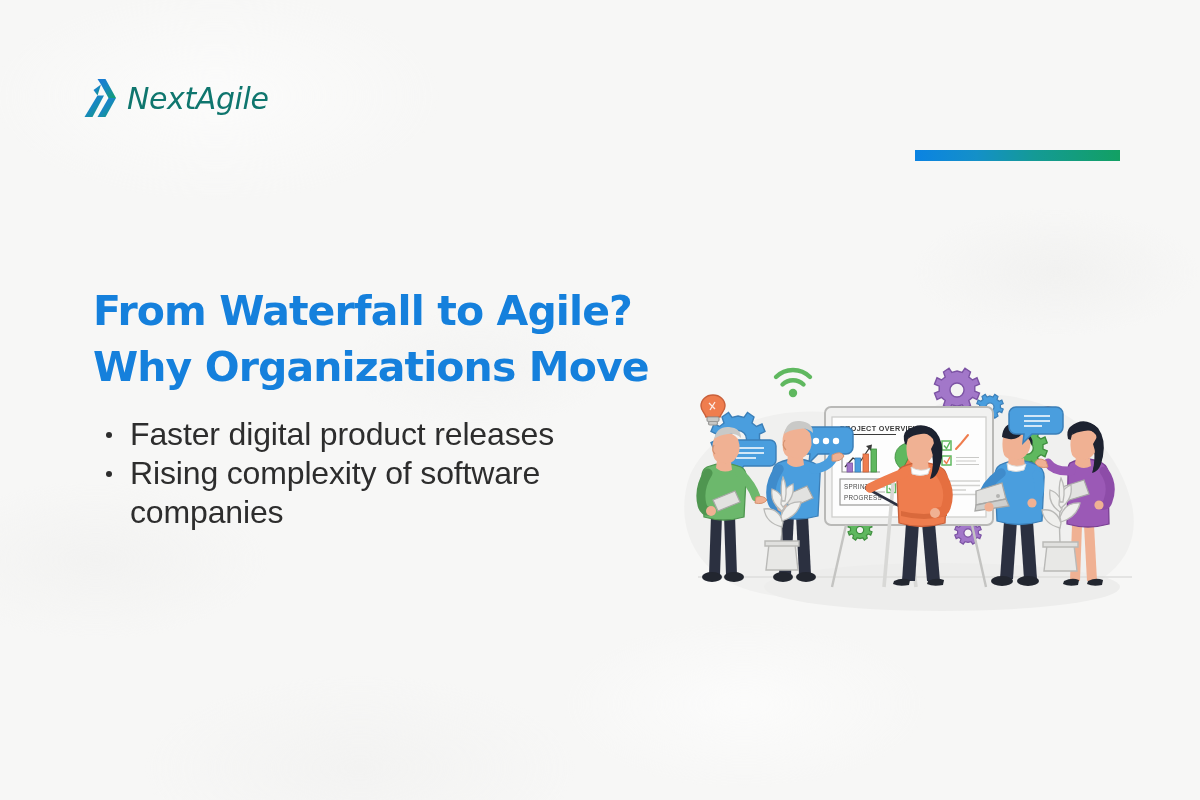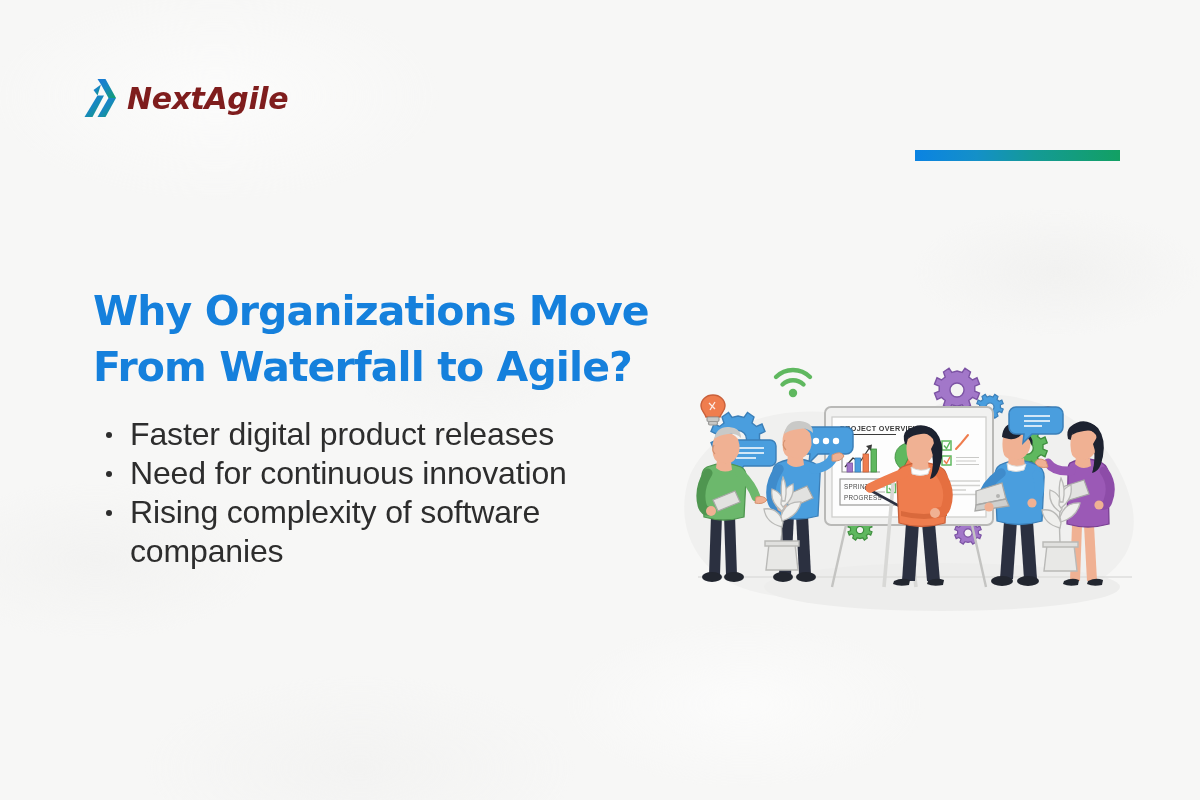--- a/index.html
+++ b/index.html
@@ -46,23 +46,23 @@
     top: 78px;
     display: flex;
     align-items: center;
     gap: 9px;
   }
   .logo-mark { width: 38px; height: 40px; display: block; flex: none; }
   .logo-word {
     font-family: "DejaVu Sans", sans-serif;
     font-style: italic;
     font-size: 30px;
-    font-weight: 700;
+    font-weight: 400;
     letter-spacing: -.4px;
-    color: #7f1d1d;
+    color: #0f766e;
     white-space: nowrap;
   }
 
   
   .accent-bar {
     position: absolute;
     left: 915px;
     top: 150px;
     width: 205px;
     height: 11px;
@@ -141,27 +141,26 @@
     <path d="M28.5 20 L36 20 L25.5 39 L17.5 39 Z" fill="url(#lgLogo)"></path>
     <path d="M17.5 17.5 L24 17.5 L12.5 39 L4.5 39 Z" fill="url(#lgLogo)"></path>
     <path d="M21 6.5 L17.5 17.5 L13.5 12 Z" fill="url(#lgLogo)"></path>
   </svg>
   <span class="logo-word">NextAgile</span>
 </div>
 
 <div class="accent-bar"></div>
 
 <h1 class="headline">
+  <span class="ln">From Waterfall to Agile?</span>
   <span class="ln">Why Organizations Move</span>
-  <span class="ln">From Waterfall to Agile?</span>
 </h1>
 
 <ul class="bullets">
   <li>Faster digital product releases</li>
-  <li>Need for continuous innovation</li>
   <li>Rising complexity of software companies</li>
 </ul>
 
 <div class="art">
 <svg viewBox="0 0 470 300">
   <defs>
     <clipPath id="boardClip">
           <rect x="152" y="62" width="152" height="96"></rect>
         </clipPath>
   </defs>

